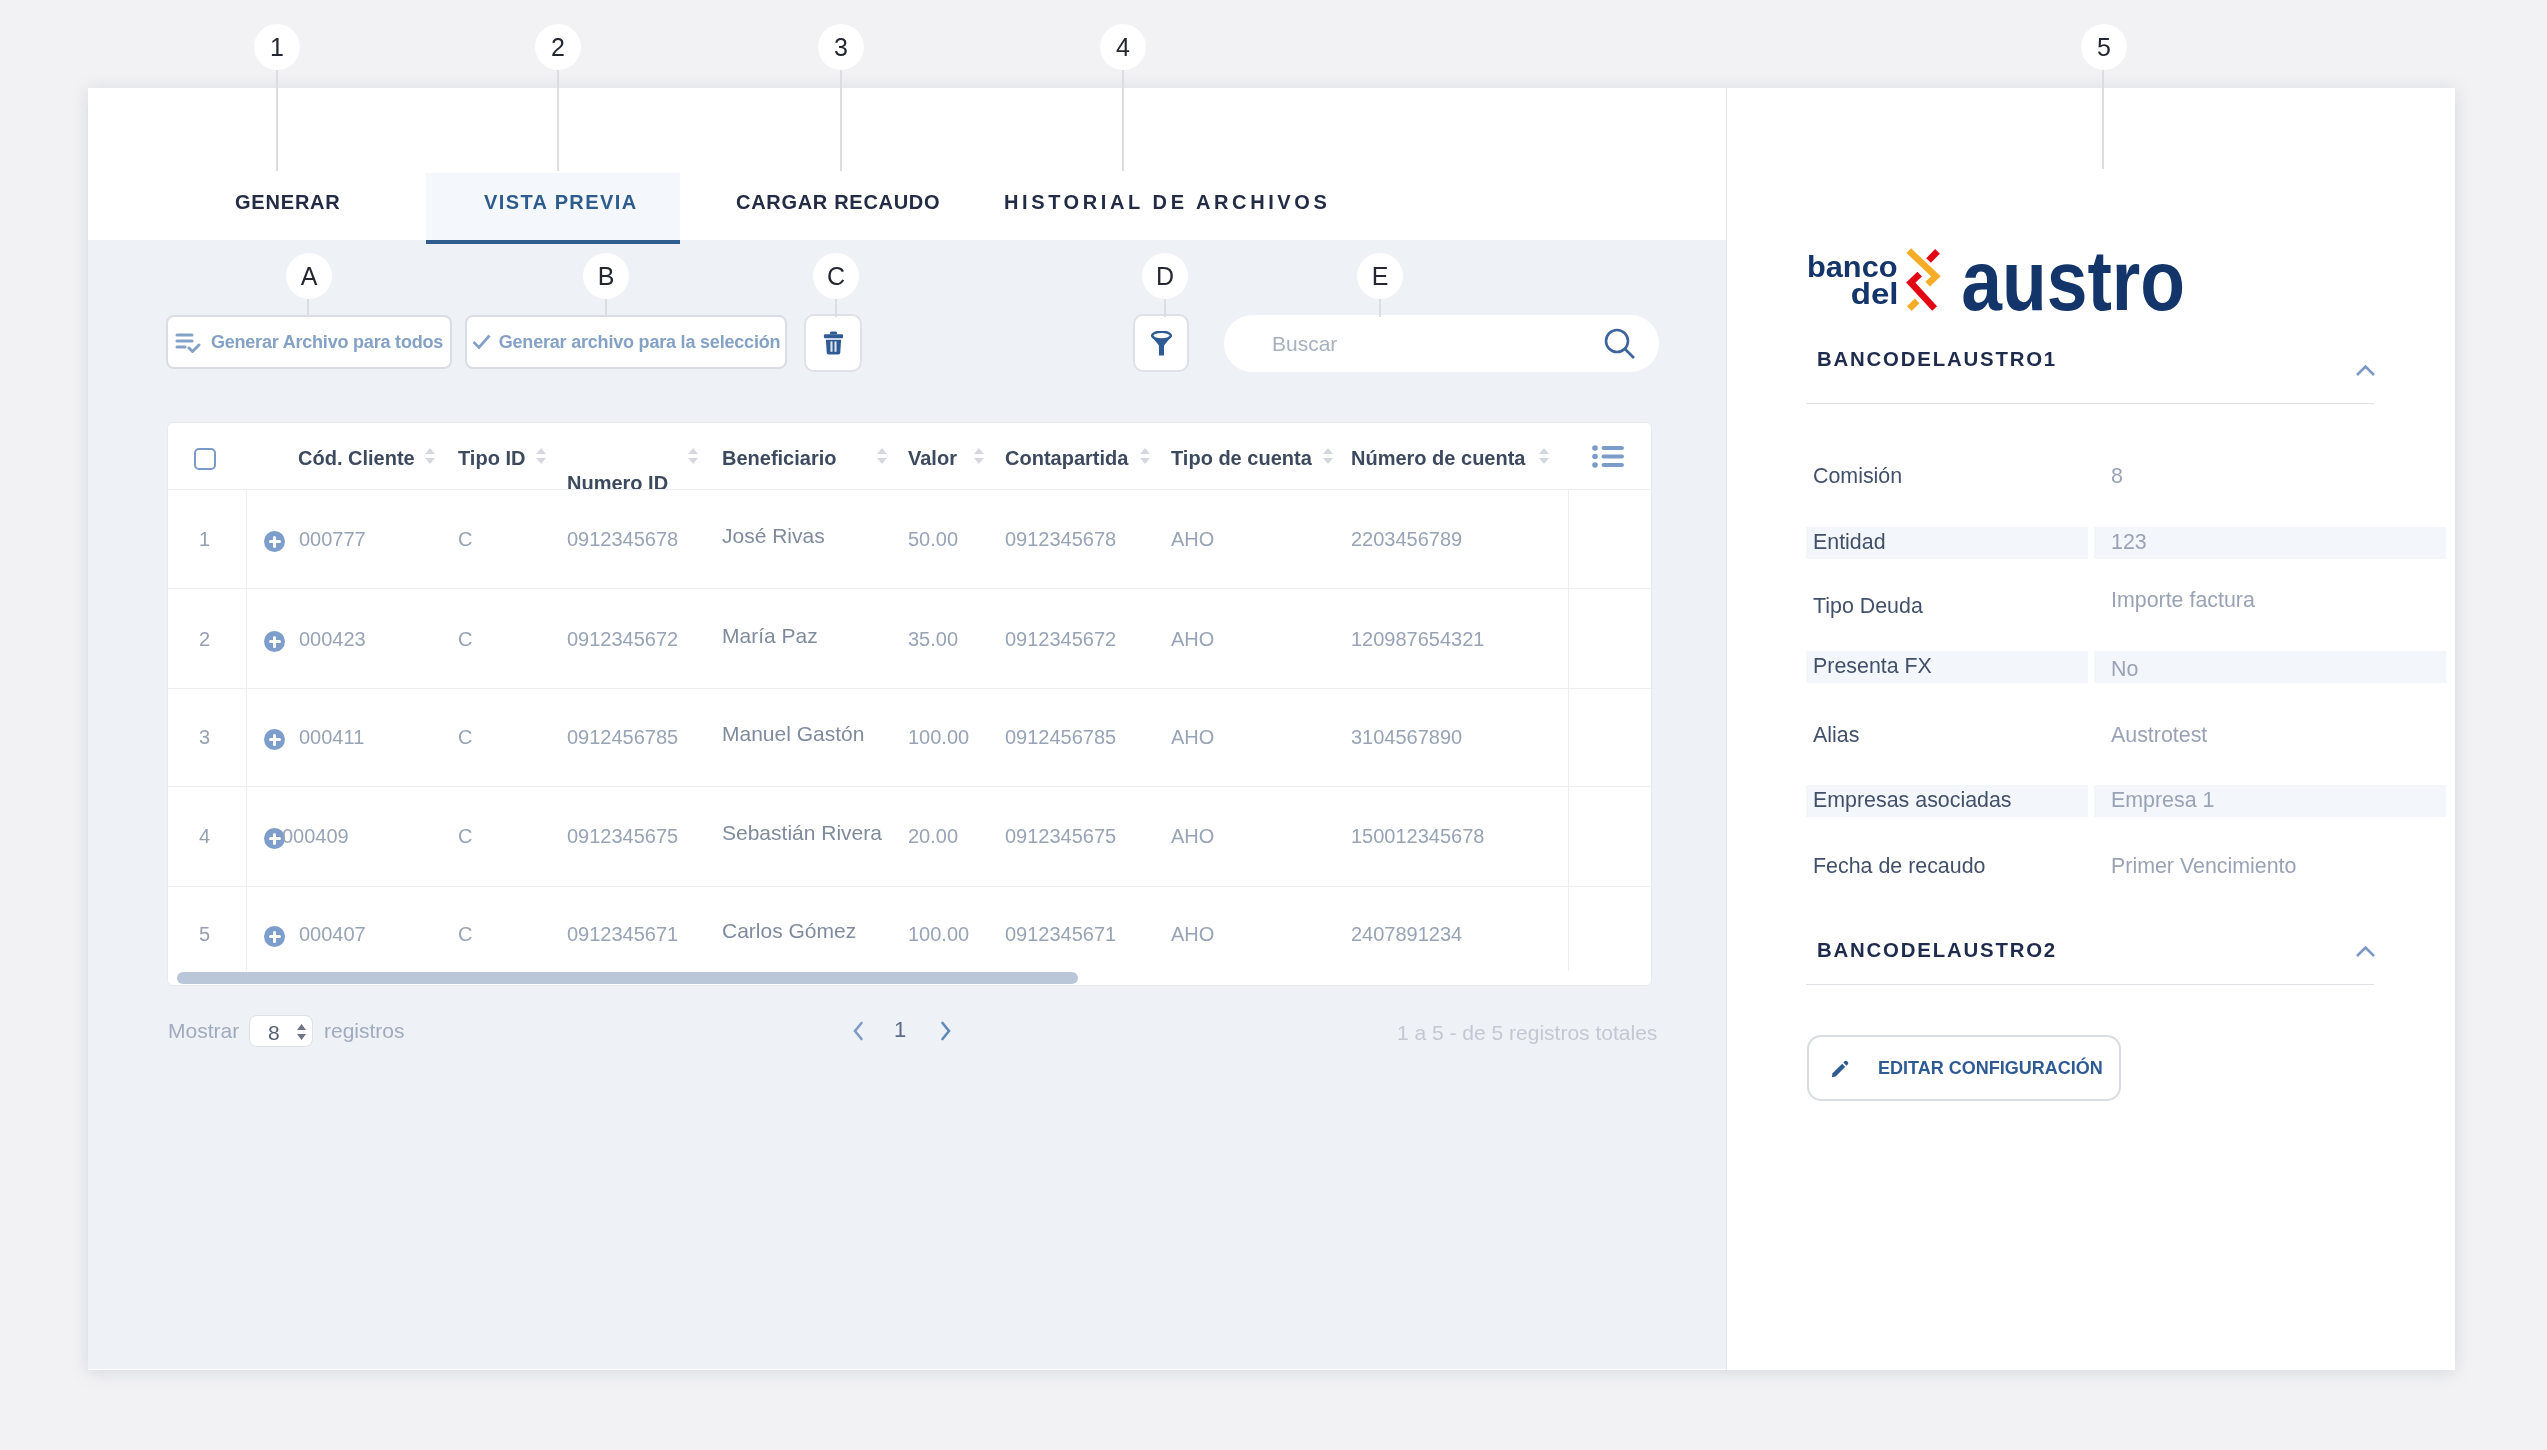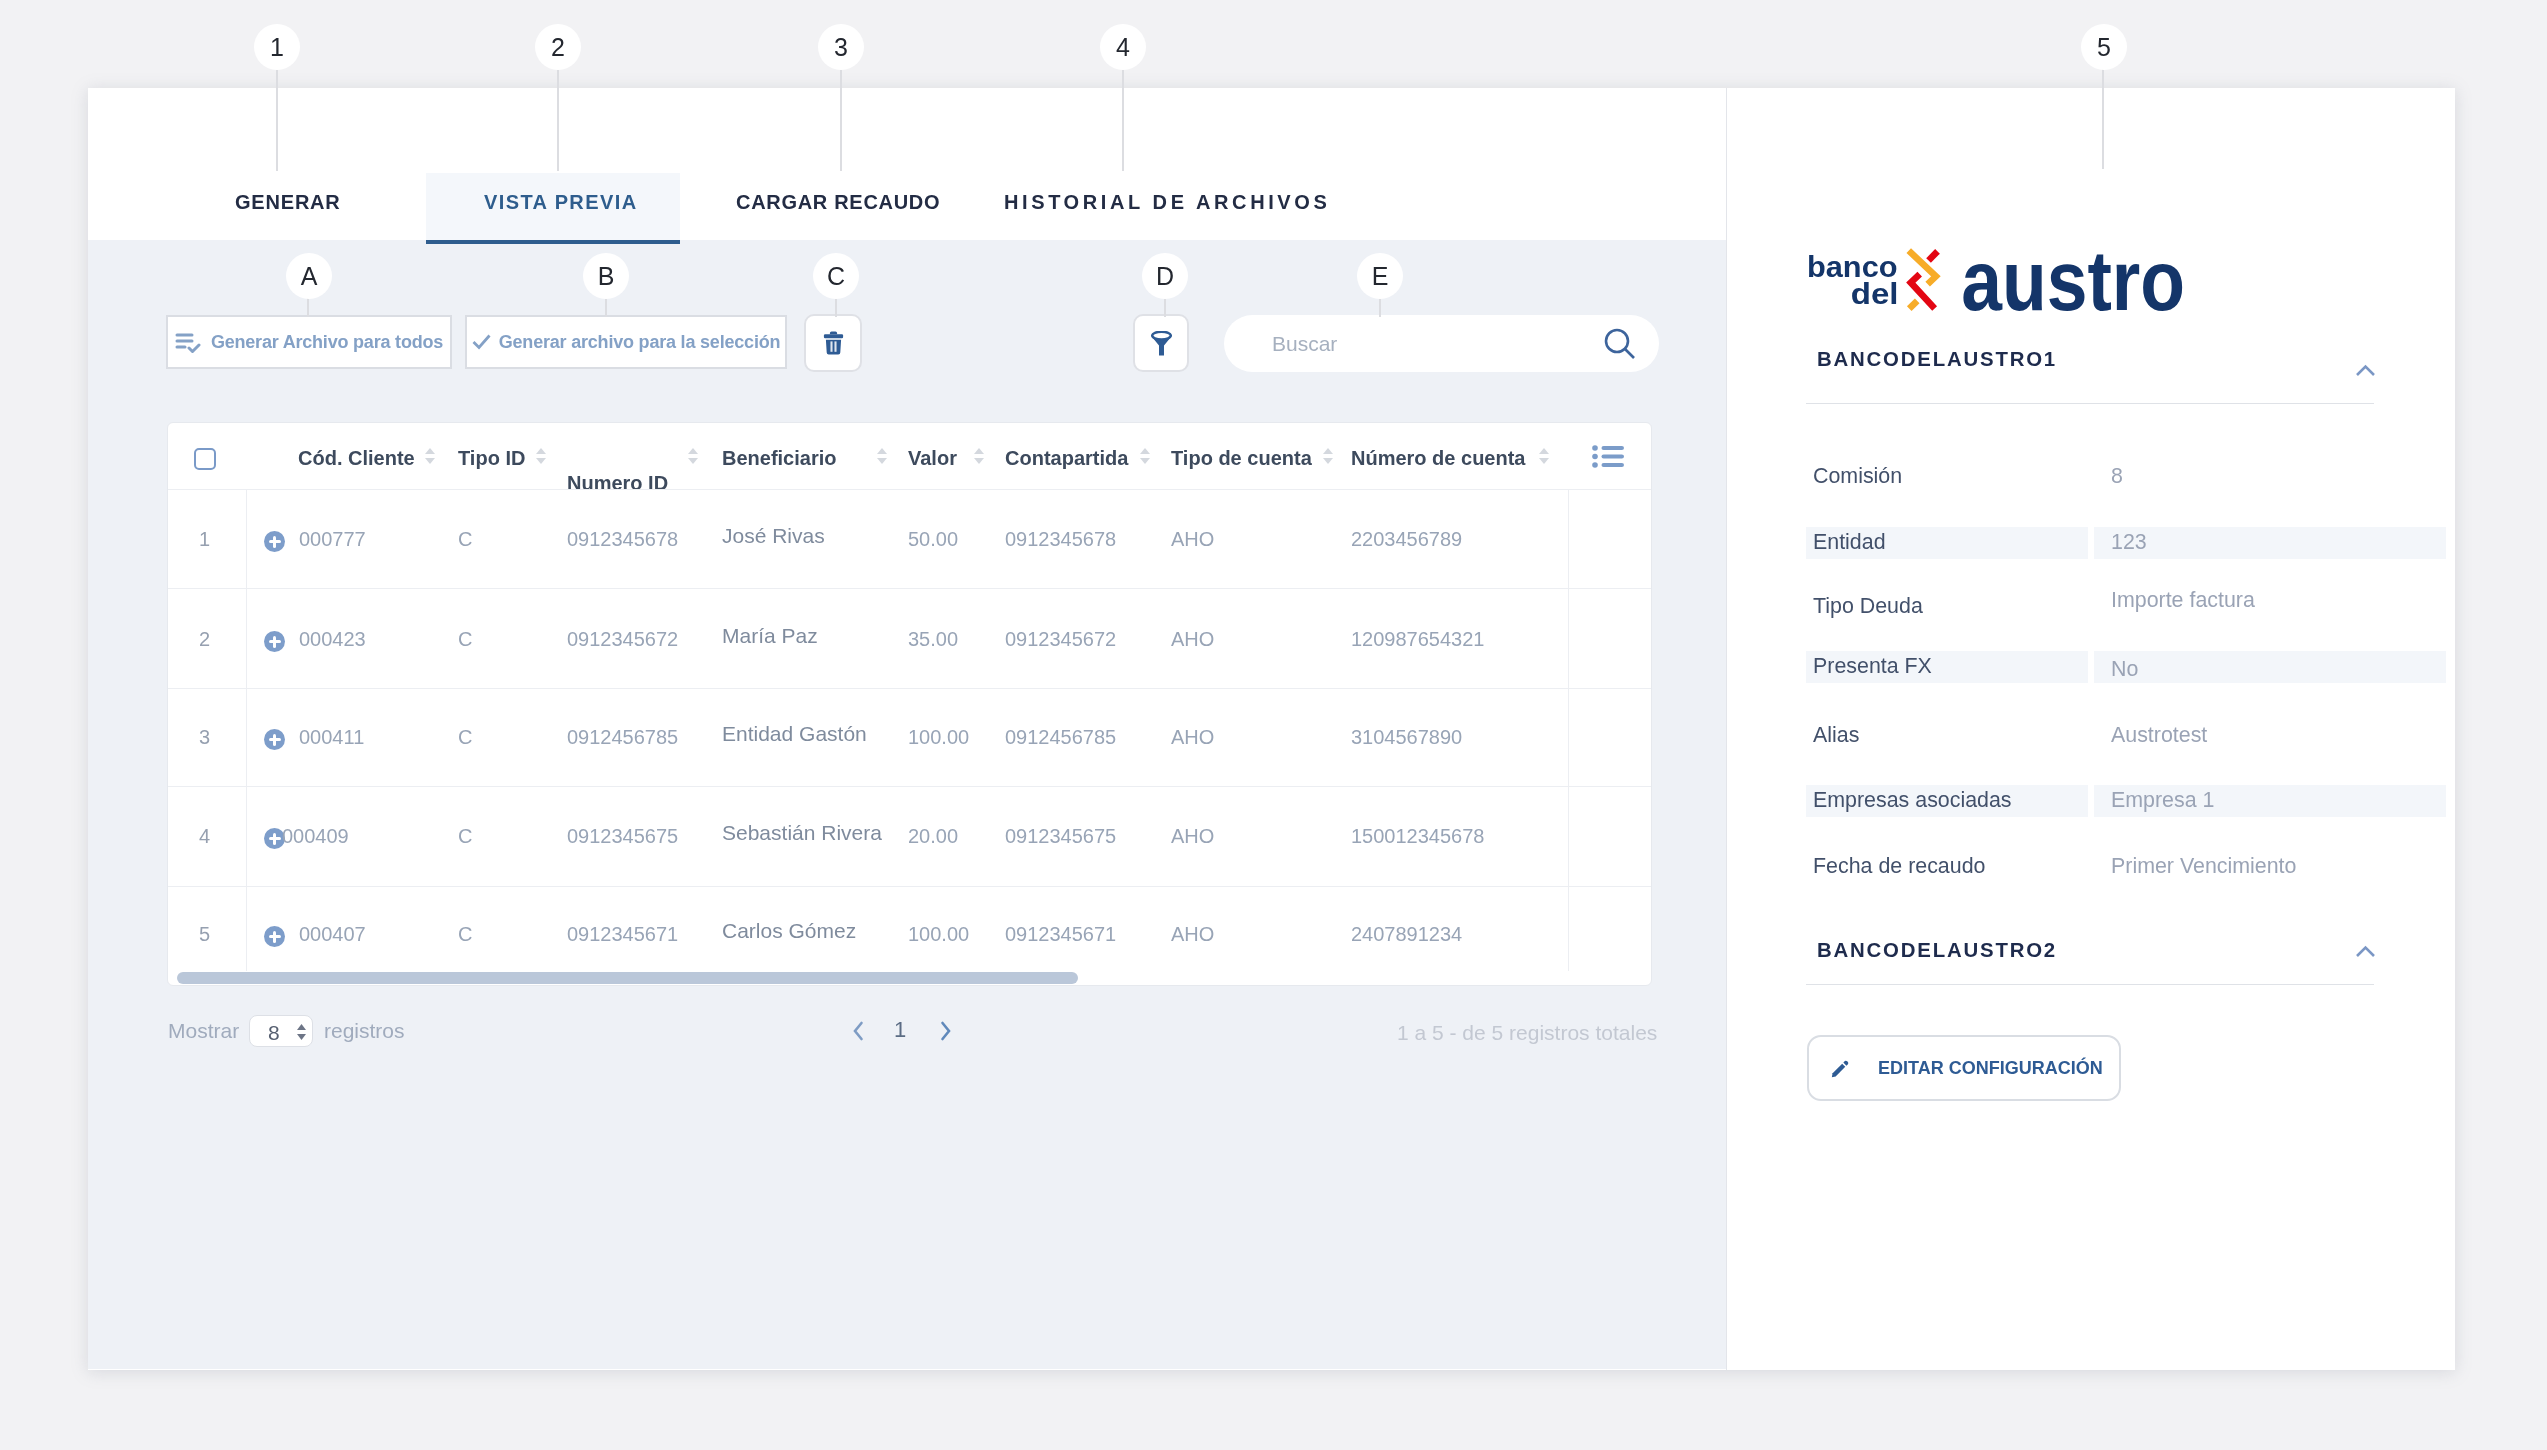--- a/index.html
+++ b/index.html
@@ -10,21 +10,21 @@
   .leftbg { left:88px; top:240px; width:1639px; height:1129px; background:#eef1f6; }
   .vdiv { left:1726px; top:88px; width:1px; height:1282px; background:#e3e5ea; }
   
   .co { width:46px; height:46px; border-radius:50%; background:#fff; color:#23272f; font-size:25px; display:flex; align-items:center; justify-content:center; z-index:5; }
   .coline { width:2px; background:#dcdde1; z-index:4; }
   
   .tab { color:#232c44; font-size:20px; font-weight:700; letter-spacing:2.2px; }
   .activetab-bg { left:426px; top:173px; width:254px; height:67px; background:#f4f7fb; }
   .activetab-line { left:426px; top:240px; width:254px; height:3.5px; background:#2e5d8e; }
   
-  .btn { background:#fff; border:2px solid #dadde3; border-radius:0; display:flex; align-items:center; justify-content:center; color:#84a1c6; font-weight:700; font-size:18px; white-space:nowrap; letter-spacing:-0.2px; }
+  .btn { background:#fff; border:2px solid #dadde3; border-radius:8px; display:flex; align-items:center; justify-content:center; color:#84a1c6; font-weight:700; font-size:18px; white-space:nowrap; letter-spacing:-0.2px; }
   .iconbtn { background:#fff; border:2px solid #dfe1e6; border-radius:10px; display:flex; align-items:center; justify-content:center; }
   .search { background:#fff; border-radius:29px; }
   .search .ph { position:absolute; left:48px; top:50%; transform:translateY(-50%); color:#a6b0bf; font-size:21px; }
   
   .tablebox { left:167px; top:422px; width:1485px; height:564px; background:#fff; border:1px solid #e6e9ee; border-radius:6px; }
   .hline { background:#eceef2; height:1px; }
   .vline { background:#eceef2; width:1px; }
   .th { color:#3d4a5d; font-size:20px; font-weight:700; }
   .td { color:#98a4b6; font-size:20px; }
   .tdname { color:#7f8b9d; font-size:21px; }
@@ -206,21 +206,21 @@
   <div class="abs td" style="left:908px; top:628px;">35.00</div>
   <div class="abs td" style="left:1005px; top:628px;">0912345672</div>
   <div class="abs td" style="left:1171px; top:628px;">AHO</div>
   <div class="abs td" style="left:1351px; top:628px;">120987654321</div>
 
   <div class="abs rownum" style="left:199px; top:726px;">3</div>
   <div class="abs plus" style="left:264px; top:729px;"></div>
   <div class="abs td" style="left:299px; top:726px;">000411</div>
   <div class="abs td" style="left:458px; top:726px;">C</div>
   <div class="abs td" style="left:567px; top:726px;">0912456785</div>
-  <div class="abs tdname" style="left:722px; top:722px;">Entidad Gastón</div>
+  <div class="abs tdname" style="left:722px; top:722px;">Manuel Gastón</div>
   <div class="abs td" style="left:908px; top:726px;">100.00</div>
   <div class="abs td" style="left:1005px; top:726px;">0912456785</div>
   <div class="abs td" style="left:1171px; top:726px;">AHO</div>
   <div class="abs td" style="left:1351px; top:726px;">3104567890</div>
 
   <div class="abs rownum" style="left:199px; top:825px;">4</div>
   <div class="abs plus" style="left:264px; top:828px;"></div>
   <div class="abs td" style="left:282px; top:825px;">000409</div>
   <div class="abs td" style="left:458px; top:825px;">C</div>
   <div class="abs td" style="left:567px; top:825px;">0912345675</div>

